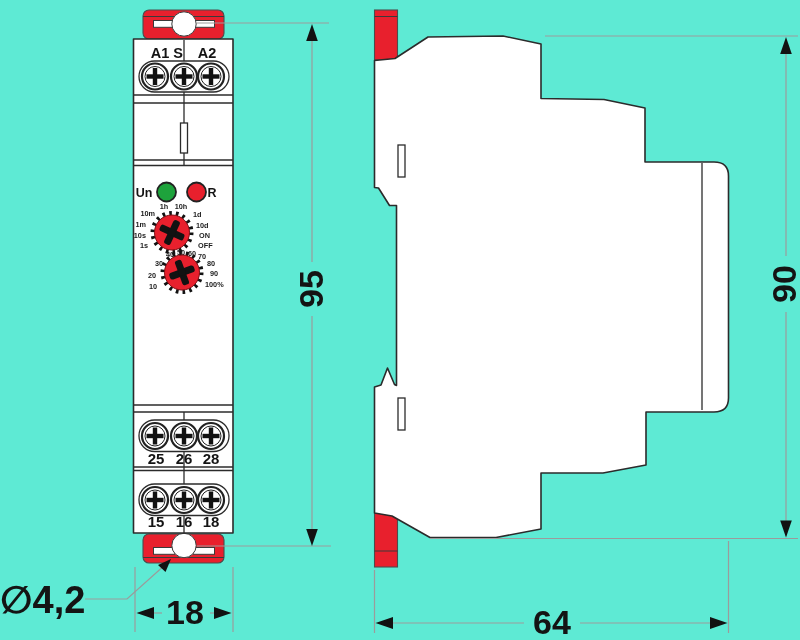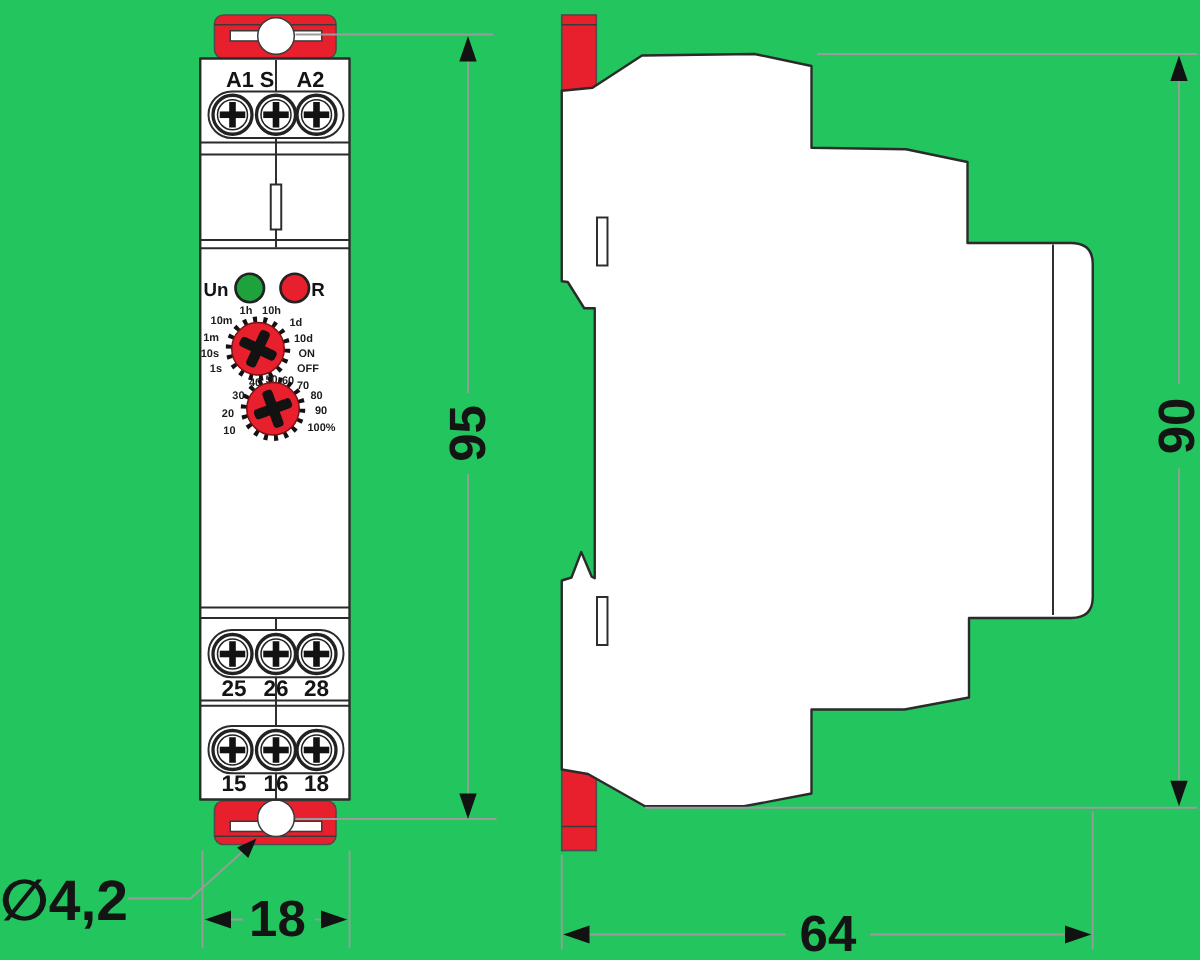--- a/index.html
+++ b/index.html
@@ -1,16 +1,16 @@
 <!DOCTYPE html>
 <html><head>
 <meta charset="utf-8">
 <style>
   html,body{margin:0;padding:0;background:#fff;}
-  .canvas{position:relative;width:800px;height:640px;background:#22c55e;overflow:hidden;}
+  .canvas{position:relative;width:800px;height:640px;background:#5eead4;overflow:hidden;}
   svg{position:absolute;left:0;top:0;}
   svg text{font-family:"Liberation Sans","DejaVu Sans",sans-serif;fill:#141414;}
   .outline{fill:#ffffff;stroke:#2b2b2b;stroke-width:1.6;stroke-linejoin:round;}
   .thin{stroke:#2b2b2b;stroke-width:1.3;fill:none;}
   .hair{stroke:#3a3a3a;stroke-width:1;fill:none;}
   .redshape{stroke:#4d4d4d;stroke-width:1.1;}
   .white{fill:#ffffff;}
   .dimline{stroke:#9b9b9b;stroke-width:1.2;fill:none;}
   .arrow{fill:#121212;stroke:none;}
   .dimtext{font-size:34px;font-weight:bold;}

